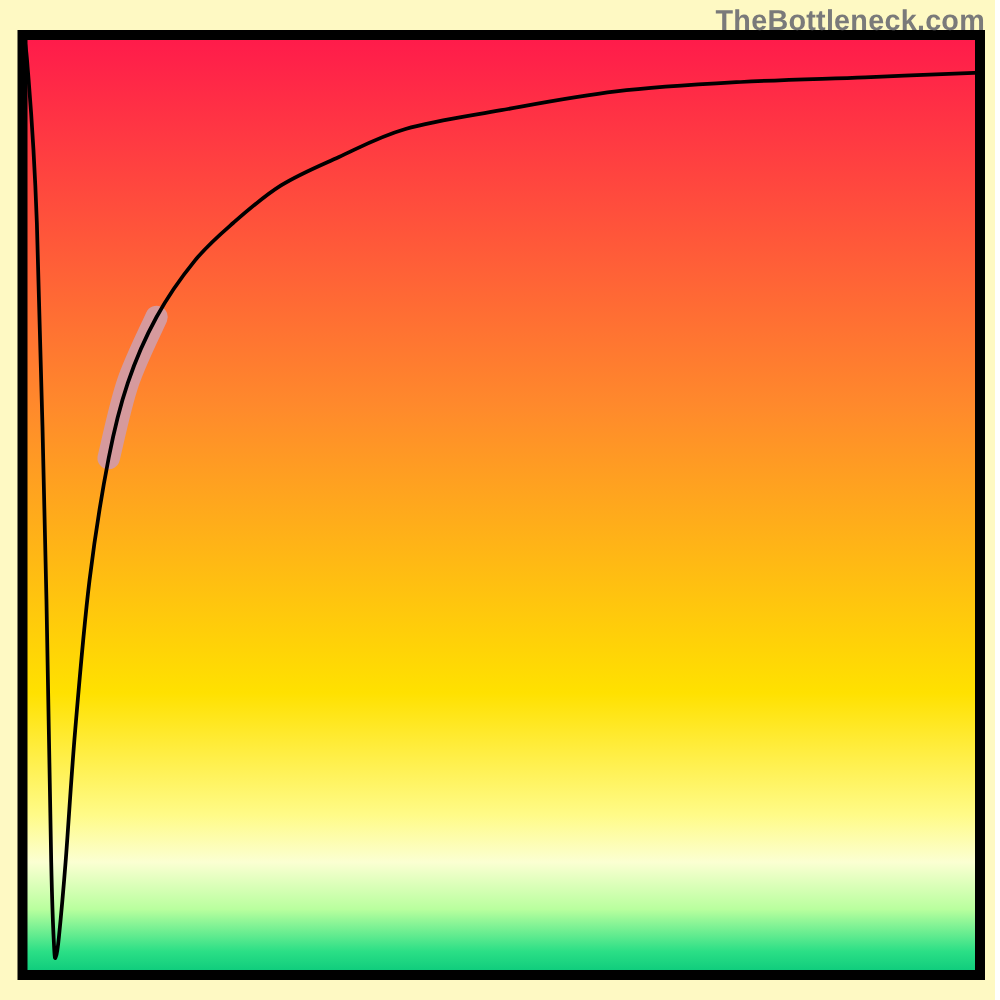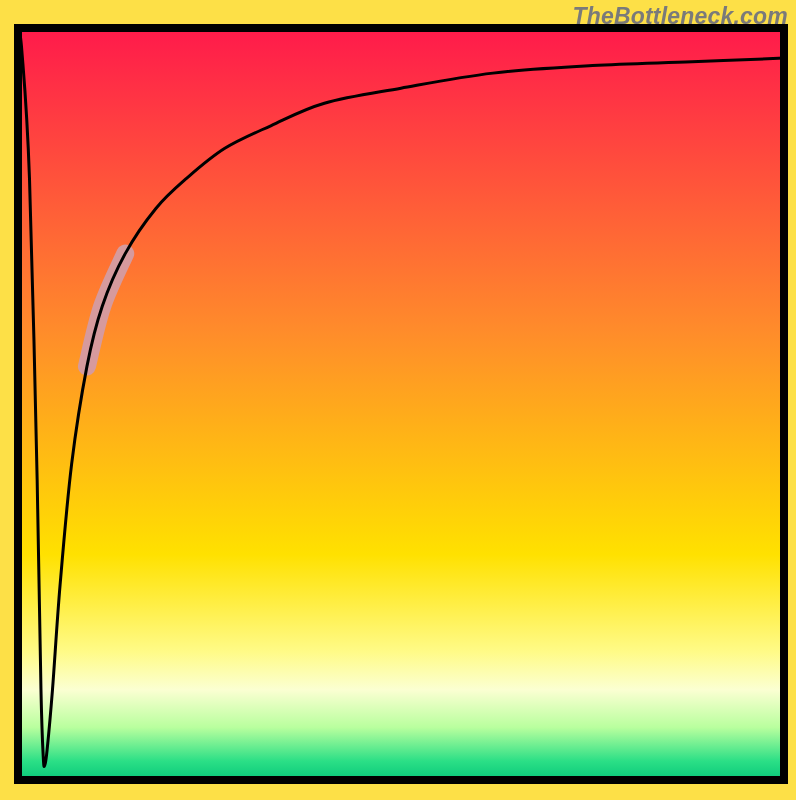--- a/index.html
+++ b/index.html
@@ -7,22 +7,21 @@
     padding: 0;
     width: 800px;
     height: 800px;
     background: #ffffff;
     font-family: Arial, Helvetica, sans-serif;
   }
   .wrap {
     position: relative;
     width: 796px;
     height: 800px;
-    background: #fde047;
-    font-style: italic;
+    background: #fef9c3;
   }
   .watermark {
     position: absolute;
     top: 3px;
     right: 8px;
     font-size: 23px;
     font-weight: 600;
     color: #7a7a7a;
     letter-spacing: 0.2px;
     z-index: 20;

